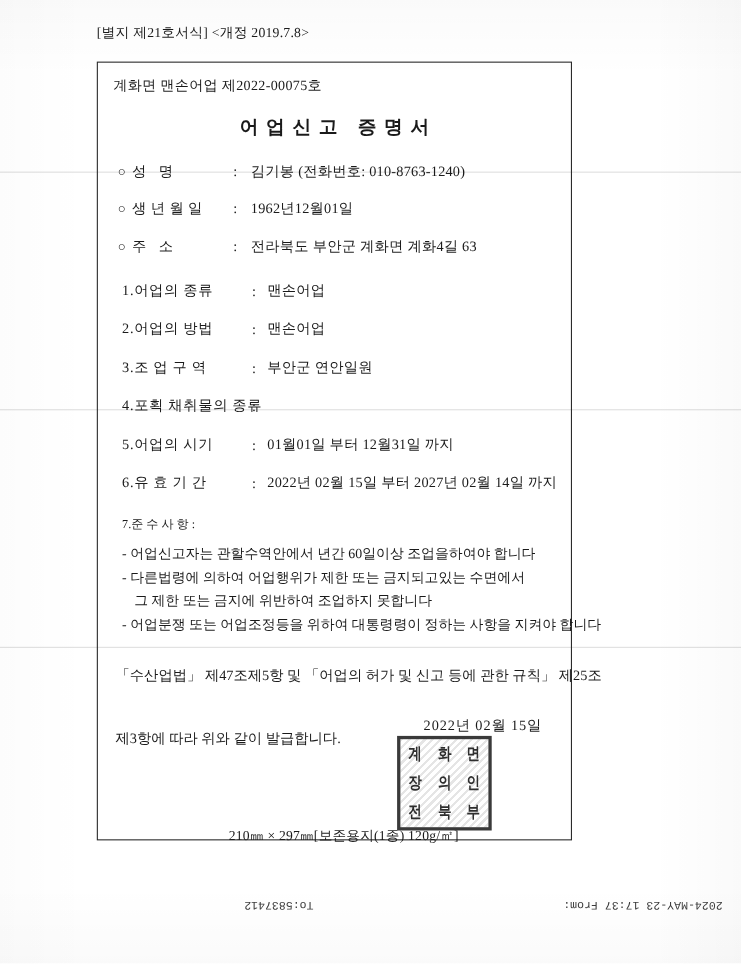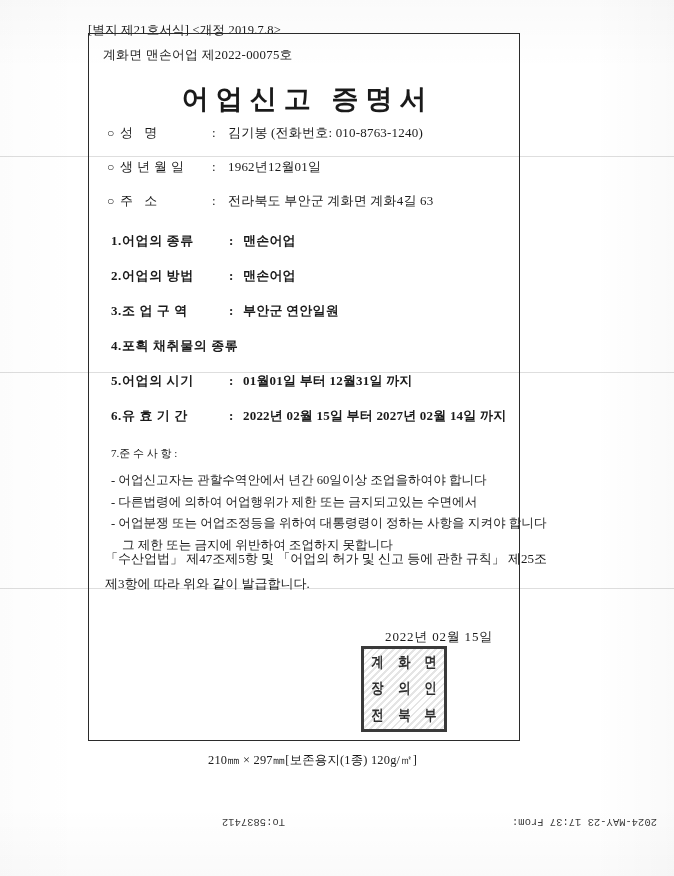--- a/index.html
+++ b/index.html
@@ -45,21 +45,21 @@
     top: 22px;
     font-size: 12.5px;
     letter-spacing: 0.2px;
     white-space: nowrap;
   }
 
   
   .doc-box {
     position: absolute;
     left: 88px;
-    top: 33px;
+    top: 56px;
     width: 432px;
     height: 708px;
     border: 1.3px solid #2b2b2b;
     box-sizing: border-box;
   }
 
   .doc-inner {
     position: absolute;
     inset: 0;
     padding: 0;
@@ -73,21 +73,21 @@
     letter-spacing: 0.3px;
     white-space: nowrap;
   }
 
   .doc-title {
     position: absolute;
     left: 0;
     right: 0;
     top: 47px;
     text-align: center;
-    font-size: 27px;
+    font-size: 17px;
     letter-spacing: 7px;
     font-weight: 700;
     text-indent: 7px;
   }
 
   .fields {
     position: absolute;
     left: 18px;
     top: 90px;
     right: 16px;
@@ -120,25 +120,24 @@
   }
 
   .numlist {
     position: absolute;
     left: 22px;
     top: 198px;
     right: 12px;
   }
   .num-row {
     display: flex;
-    align-items: center;
+    align-items: flex-end;
     margin-bottom: 17px;
     font-size: 13px;
     white-space: nowrap;
-    font-weight: bold;
   }
   .nlabel {
     display: inline-block;
     width: 118px;
     letter-spacing: 0.6px;
   }
   .nsep {
     display: inline-block;
     width: 14px;
   }
@@ -166,21 +165,21 @@
   .rule-line.indent { padding-left: 11px; }
 
   .legal {
     position: absolute;
     left: 16px;
     top: 512px;
     right: 14px;
     font-size: 13px;
     line-height: 1.95;
   }
-  .legal div { white-space: nowrap; }
+  .legal div { white-space: nowrap; margin-top: 32px; }
 
   .issue-date {
     position: absolute;
     right: 26px;
     top: 594px;
     font-size: 13px;
     letter-spacing: 0.8px;
     white-space: nowrap;
   }
 
@@ -321,22 +320,22 @@
     </div>
 
     <div class="rule-head">
       <span>7.준 수 사 항</span>
       <span class="nsep">:</span>
     </div>
 
     <div class="rules">
       <div class="rule-line">- 어업신고자는 관할수역안에서 년간 60일이상 조업을하여야 합니다</div>
       <div class="rule-line">- 다른법령에 의하여 어업행위가 제한 또는 금지되고있는 수면에서</div>
+      <div class="rule-line indent">그 제한 또는 금지에 위반하여 조업하지 못합니다</div>
       <div class="rule-line">- 어업분쟁 또는 어업조정등을 위하여 대통령령이 정하는 사항을 지켜야 합니다</div>
-      <div class="rule-line indent">그 제한 또는 금지에 위반하여 조업하지 못합니다</div>
     </div>
 
     <div class="legal">
       <div>「수산업법」 제47조제5항 및 「어업의 허가 및 신고 등에 관한 규칙」 제25조</div>
       <div>제3항에 따라 위와 같이 발급합니다.</div>
     </div>
 
     <div class="issue-date">2022년  02월  15일</div>
 
     <div class="seal">

